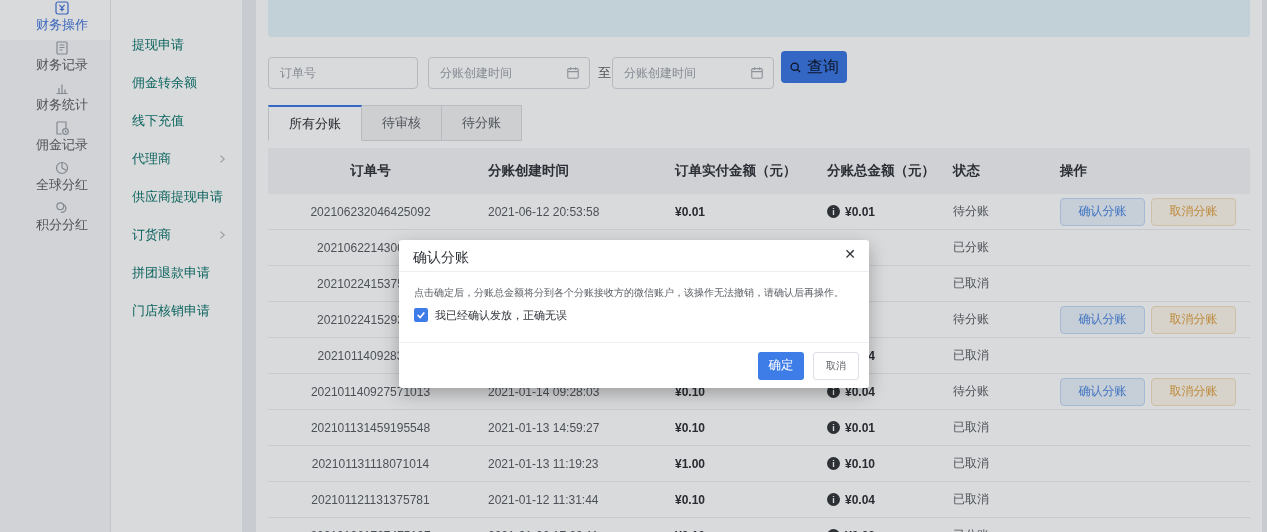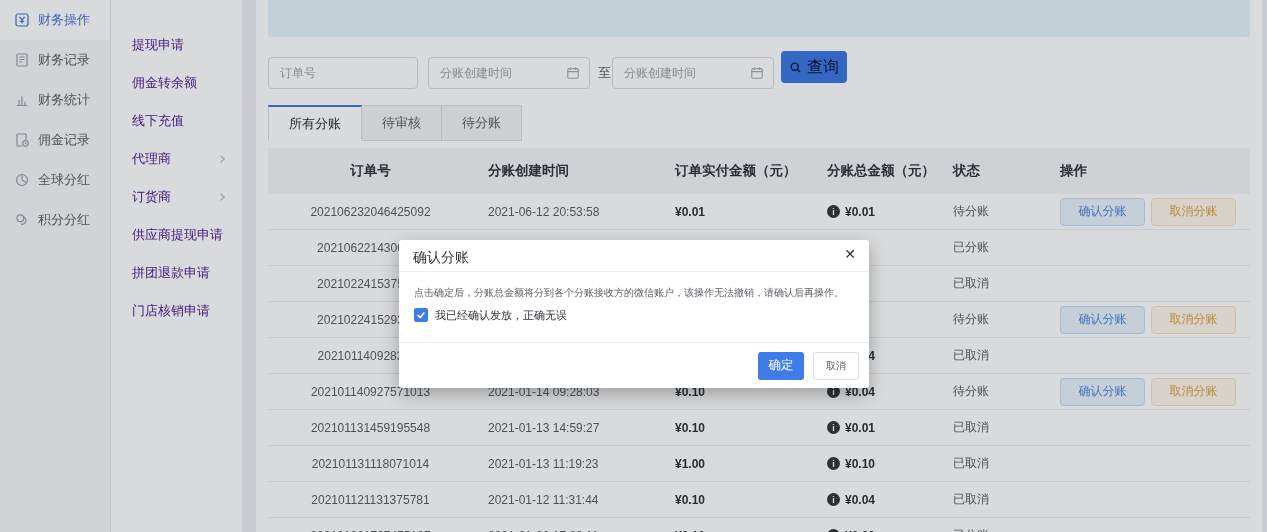--- a/index.html
+++ b/index.html
@@ -4,27 +4,27 @@
 <style>
   html,body{margin:0;padding:0;}
   body{
     width:1267px;height:532px;overflow:hidden;position:relative;
     background:#eceef1;
     font-family:"Liberation Sans","DejaVu Sans",sans-serif;
     -webkit-font-smoothing:antialiased;
   }
   
   .primary-sidebar{position:absolute;left:0;top:0;width:110px;height:532px;background:#f6f7f9;border-right:1px solid #e3e5e9;z-index:1;}
-  .p-item{height:40px;display:flex;align-items:center;padding-left:14px;gap:8px;font-size:13px;color:#606266;cursor:pointer;}
+  .p-item{height:40px;display:flex;align-items:center;padding-left:14px;font-size:13px;color:#606266;cursor:pointer;flex-direction:column;}
   .p-item .ico{display:flex;align-items:center;color:#9aa0a8;}
   .p-item.active{background:#ffffff;color:#4576dc;}
   .p-item.active .ico{color:#4576dc;}
   
   .secondary-sidebar{position:absolute;left:111px;top:0;width:131px;height:532px;background:#fff;box-sizing:border-box;padding-top:26px;z-index:1;}
-  .s-item{height:38px;display:flex;align-items:center;justify-content:space-between;padding:0 14px 0 21px;font-size:13px;color:#4c1d95;cursor:pointer;}
+  .s-item{height:38px;display:flex;align-items:center;justify-content:space-between;padding:0 14px 0 21px;font-size:13px;color:#0f766e;cursor:pointer;}
   .s-item.active{background:#3d71d6;color:#fff;}
   .s-arrow{color:#b3b6bc;display:flex;align-items:center;}
   
   .main{position:absolute;left:256px;top:0;width:1006px;height:532px;background:#fff;z-index:1;}
   .banner{position:absolute;left:12px;top:-8px;width:982px;height:45px;background:#e4f4fc;border-radius:3px;}
   
   .inp{position:absolute;top:57px;height:32px;box-sizing:border-box;border:1px solid #d6dae0;border-radius:4px;background:#fff;display:flex;align-items:center;padding:0 9px;}
   .inp input{border:none;outline:none;flex:1;min-width:0;font-size:12px;color:#606266;background:transparent;font-family:inherit;}
   .inp input::placeholder{color:#9da3ac;}
   #inp-order{left:12px;width:150px;}
@@ -139,29 +139,29 @@
     </div>
     <div class="s-item">
       <span>代理商</span>
       <span class="s-arrow">
         <svg width="12" height="12" viewBox="0 0 16 16" fill="none" stroke="currentColor" stroke-width="1.5">
           <path d="M6 3.5L11 8l-5 4.5"></path>
         </svg>
       </span>
     </div>
     <div class="s-item">
+      <span>供应商提现申请</span>
+    </div>
+    <div class="s-item">
       <span>订货商</span>
       <span class="s-arrow">
         <svg width="12" height="12" viewBox="0 0 16 16" fill="none" stroke="currentColor" stroke-width="1.5">
           <path d="M6 3.5L11 8l-5 4.5"></path>
         </svg>
       </span>
-    </div>
-    <div class="s-item">
-      <span>供应商提现申请</span>
     </div>
     <div class="s-item">
       <span>拼团退款申请</span>
     </div>
     <div class="s-item">
       <span>门店核销申请</span>
     </div>
   </aside>
 
 <main class="main">

